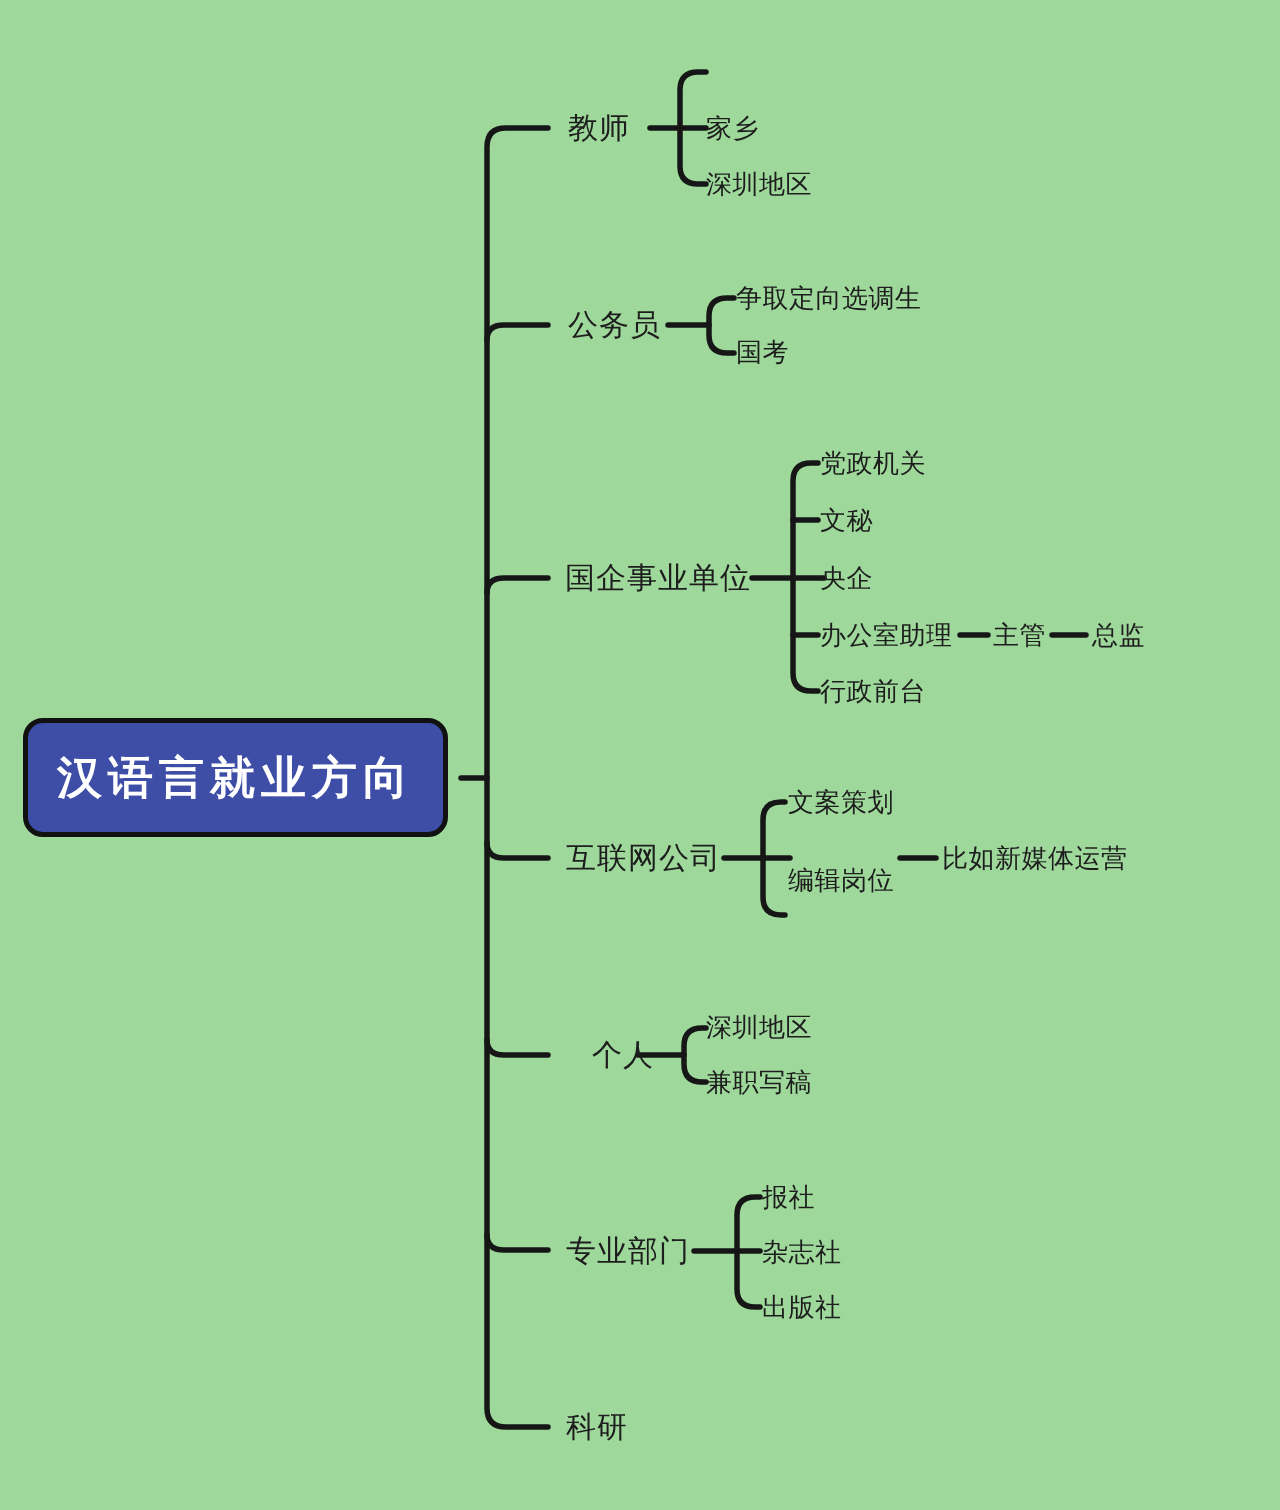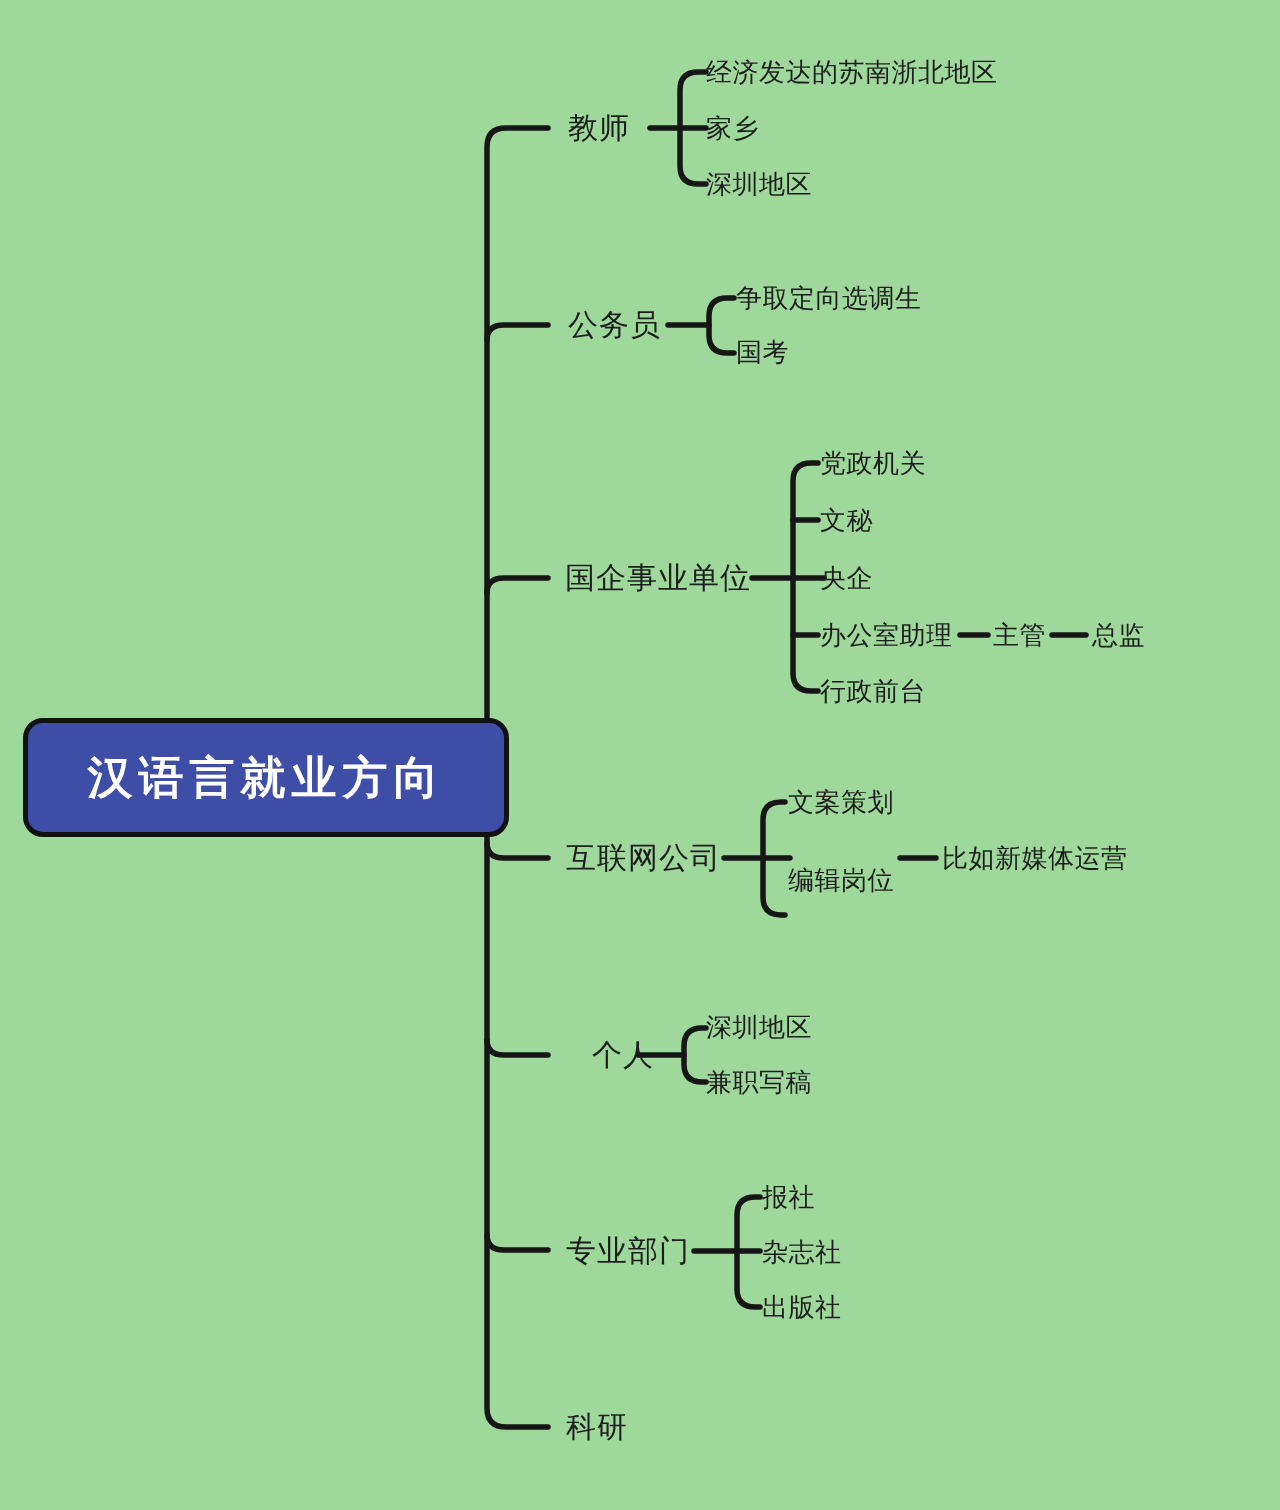--- a/index.html
+++ b/index.html
@@ -32,21 +32,21 @@
     position: absolute;
     transform: translateY(-50%);
     white-space: nowrap;
     color: var(--text);
   }
   .l1 { font-size: 30px; font-weight: 500; letter-spacing: 1px; text-align: center; }
   .l2 { font-size: 26px; font-weight: 400; letter-spacing: 0.5px; }
   .root-node {
     position: absolute;
     left: 23px; top: 718px;
-    width: 486px; height: 119px;
+    width: 425px; height: 119px;
     background: var(--node-fill);
     border: 5px solid var(--node-border);
     border-radius: 20px;
     display: flex;
     align-items: center;
     justify-content: center;
   }
   .root-node .root-label {
     color: var(--root-text);
     font-size: 45px;
@@ -101,21 +101,20 @@
   </div>
 
   <div class="label l1" style="left:568px; top:128px">教师</div>
   <div class="label l1" style="left:568px; top:325px">公务员</div>
   <div class="label l1" style="left:565px; top:578px">国企事业单位</div>
   <div class="label l1" style="left:566px; top:858px">互联网公司</div>
   <div class="label l1" style="left:592px; top:1055px">个人</div>
   <div class="label l1" style="left:566px; top:1251px">专业部门</div>
   <div class="label l1" style="left:566px; top:1427px">科研</div>
 
-  <div class="label l2" style="left:706px; top:72px">经济发达的苏南浙北地区</div>
   <div class="label l2" style="left:706px; top:128px">家乡</div>
   <div class="label l2" style="left:706px; top:184px">深圳地区</div>
 
   <div class="label l2" style="left:736px; top:298px">争取定向选调生</div>
   <div class="label l2" style="left:736px; top:352px">国考</div>
 
   <div class="label l2" style="left:820px; top:463px">党政机关</div>
   <div class="label l2" style="left:820px; top:520px">文秘</div>
   <div class="label l2" style="left:820px; top:578px">央企</div>
   <div class="label l2" style="left:820px; top:635px">办公室助理</div>

